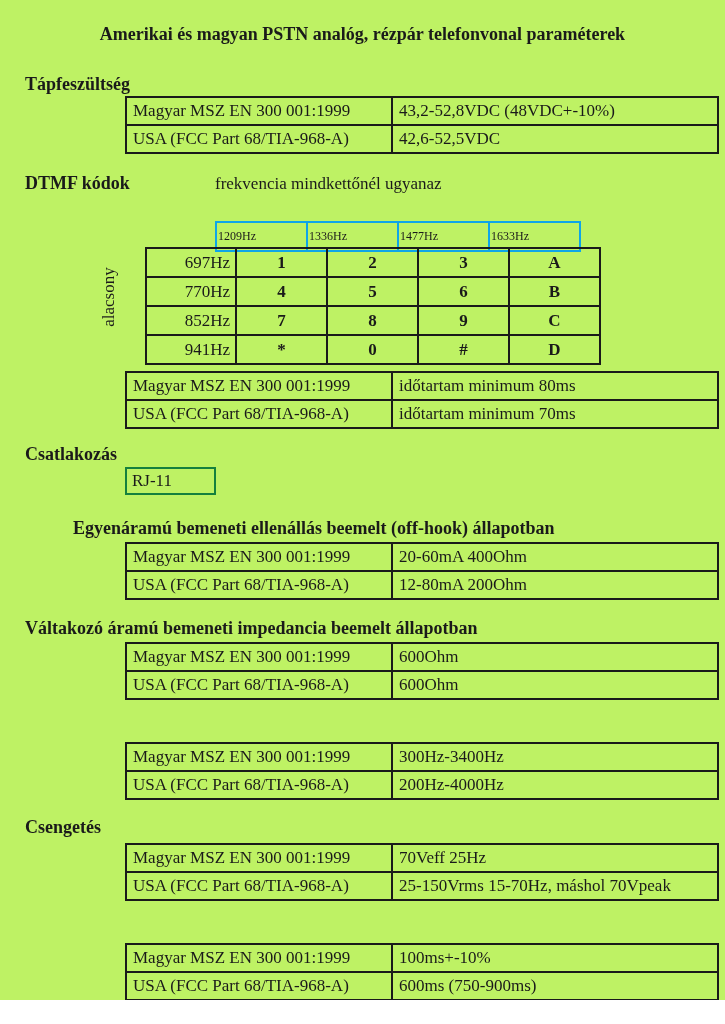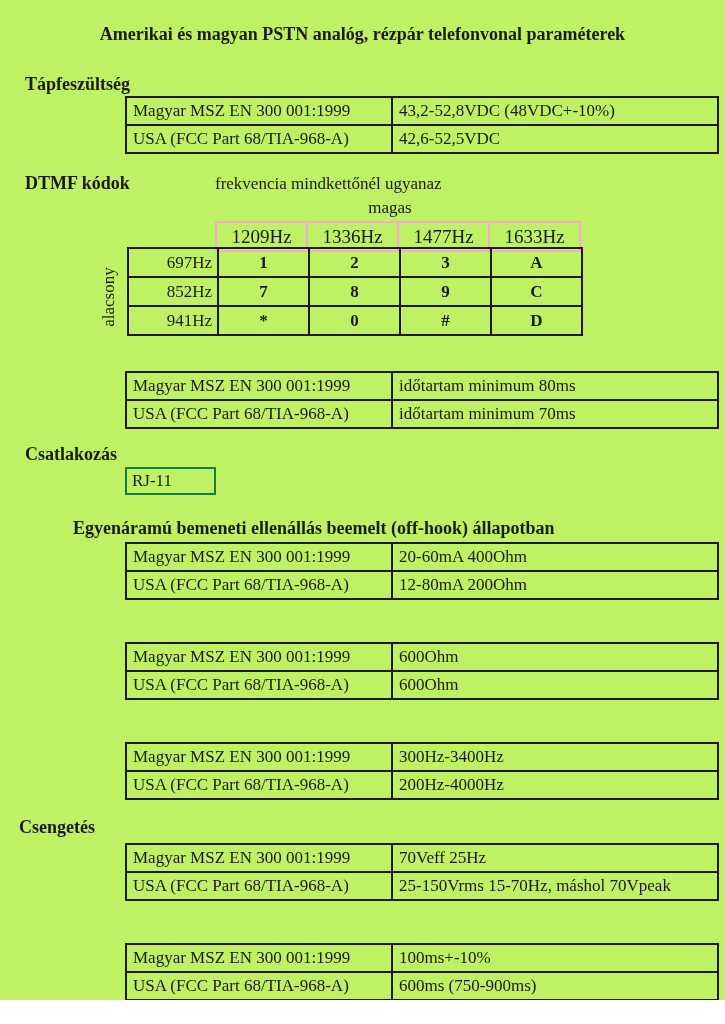--- a/index.html
+++ b/index.html
@@ -36,24 +36,24 @@
     font-size: 17px;
     white-space: nowrap;
     overflow: hidden;
     vertical-align: middle;
   }
   .std-table td.c1 { width: 252px; border-radius: 13px; }
   .std-table td.c2 { width: 312px; }
   
   .dtmf-head table { width: 350px; }
   .dtmf-head td {
-    border: 2px solid #f9a8d4;
+    border: 2px solid #0ea5e9;
     width: 87px; height: 25px;
-    text-align: center;
-    font-size: 19px;
+    text-align: left;
+    font-size: 12px;
     vertical-align: middle;
   }
   .dtmf-body table { width: 438px; }
   .dtmf-body td {
     border: 2px solid #1a1a1a;
     height: 25px;
     font-size: 17px;
     vertical-align: middle;
   }
   .dtmf-body td.rowhead { width: 82px; text-align: right; padding-right: 5px; }
@@ -98,46 +98,52 @@
       <tr>
         <td class="c1">USA (FCC Part 68/TIA-968-A)</td>
         <td class="c2">42,6-52,5VDC</td>
       </tr>
     </tbody>
       </table>
   </div>
 
   <div class="abs heading" style="left:25px; top:173px;">DTMF kódok</div>
   <div class="abs note" style="left:215px; top:174px;">frekvencia mindkettőnél ugyanaz</div>
-  <div class="abs magas">magas</div>
 
   <div class="abs dtmf-head" style="left:215px; top:221px;">
     <table>
       <tbody>
           <tr>
         <td>1209Hz</td>
         <td>1336Hz</td>
         <td>1477Hz</td>
         <td>1633Hz</td>
       </tr>
     </tbody>
       </table>
   </div>
 
-  <div class="abs dtmf-body" style="left:127px; top:247px;">
+  <div class="abs dtmf-body" style="left:145px; top:247px;">
     <table>
       <tbody>
           <tr>
         <td class="rowhead">697Hz</td>
         <td class="key">1</td>
         <td class="key">2</td>
         <td class="key">3</td>
         <td class="key">A</td>
       </tr>
       <tr>
+        <td class="rowhead">770Hz</td>
+        <td class="key">4</td>
+        <td class="key">5</td>
+        <td class="key">6</td>
+        <td class="key">B</td>
+      </tr>
+      <tr>
         <td class="rowhead">852Hz</td>
         <td class="key">7</td>
         <td class="key">8</td>
         <td class="key">9</td>
         <td class="key">C</td>
       </tr>
       <tr>
         <td class="rowhead">941Hz</td>
         <td class="key">*</td>
         <td class="key">0</td>
@@ -177,20 +183,21 @@
         <td class="c2">20-60mA 400Ohm</td>
       </tr>
       <tr>
         <td class="c1">USA (FCC Part 68/TIA-968-A)</td>
         <td class="c2">12-80mA 200Ohm</td>
       </tr>
     </tbody>
       </table>
   </div>
 
+  <div class="abs heading" style="left:25px; top:618px;">Váltakozó áramú bemeneti impedancia beemelt állapotban</div>
   <div class="abs std-table" style="left:125px; top:642px;">
     <table>
       <tbody>
           <tr>
         <td class="c1">Magyar MSZ EN 300 001:1999</td>
         <td class="c2">600Ohm</td>
       </tr>
       <tr>
         <td class="c1">USA (FCC Part 68/TIA-968-A)</td>
         <td class="c2">600Ohm</td>
@@ -207,21 +214,21 @@
         <td class="c2">300Hz-3400Hz</td>
       </tr>
       <tr>
         <td class="c1">USA (FCC Part 68/TIA-968-A)</td>
         <td class="c2">200Hz-4000Hz</td>
       </tr>
     </tbody>
       </table>
   </div>
 
-  <div class="abs heading" style="left:19px; top:817px;">Csengetés</div>
+  <div class="abs heading" style="left:25px; top:817px;">Csengetés</div>
   <div class="abs std-table" style="left:125px; top:843px;">
     <table>
       <tbody>
           <tr>
         <td class="c1">Magyar MSZ EN 300 001:1999</td>
         <td class="c2">70Veff 25Hz</td>
       </tr>
       <tr>
         <td class="c1">USA (FCC Part 68/TIA-968-A)</td>
         <td class="c2">25-150Vrms 15-70Hz, máshol 70Vpeak</td>

